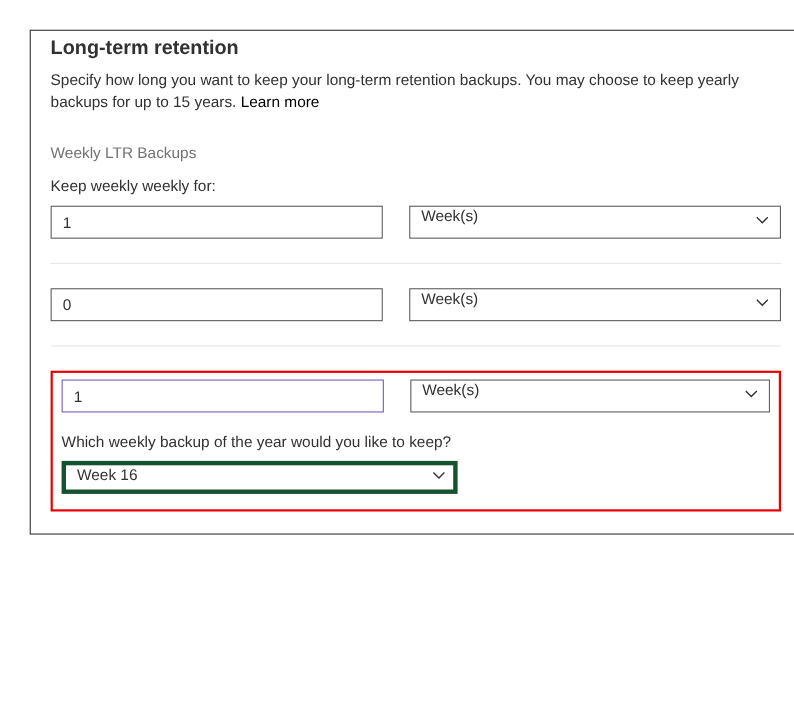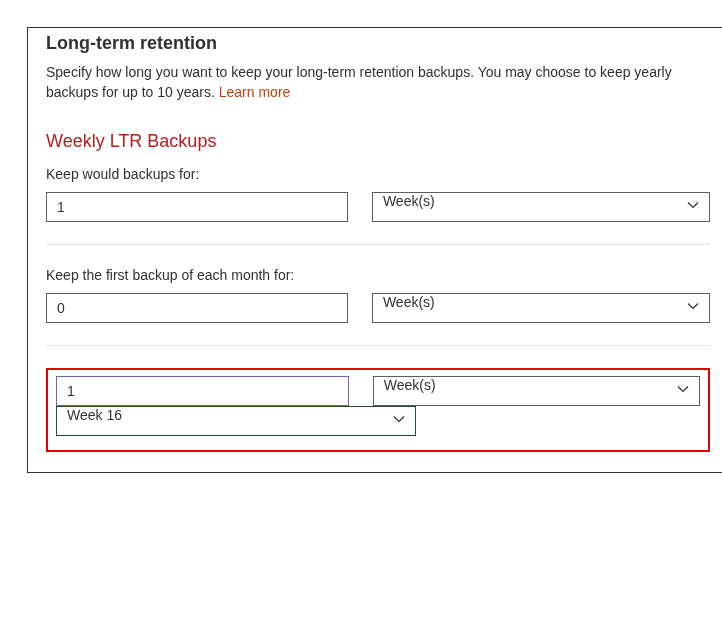--- a/index.html
+++ b/index.html
@@ -20,27 +20,27 @@
       font-weight: 700;
       margin-bottom: 8px;
     }
     .description {
       font-size: 14px;
       line-height: 1.45;
       color: #323130;
       margin-bottom: 28px;
     }
     .link {
-      color: #c2410c;
+      color: #000000;
       text-decoration: none;
       cursor: pointer;
     }
     .section-heading {
-      font-size: 18px;
-      color: #b91c1c;
+      font-size: 14px;
+      color: #737373;
       margin-bottom: 14px;
     }
     .field-label {
       font-size: 14px;
       color: #323130;
       margin-bottom: 10px;
     }
     .row {
       display: flex;
       gap: 24px;
@@ -87,51 +87,50 @@
       border-top: 1px solid #e5e5e5;
       margin: 22px 0 22px 0;
     }
     .highlight-box {
       border: 2px solid #e60000;
       padding: 6px 8px 14px 8px;
       margin-top: 18px;
     }
     .highlight-box .section-heading { margin-top: 6px; }
     .input-focus { border: 1px solid #7a5db8; }
-    .select-focus { border: 1px solid #14532d; }
+    .select-focus { border: 4px solid #14532d; }
     .second-label { margin-top: 18px; margin-bottom: 10px; }
   </style>
 </head>
 <body>
 
 <div class="panel">
 
   <div class="title">Long-term retention</div>
 
   <p class="description">
-    <span>Specify how long you want to keep your long-term retention backups. You may choose to keep yearly backups for up to 10 years. </span><a class="link">Learn more</a>
+    <span>Specify how long you want to keep your long-term retention backups. You may choose to keep yearly backups for up to 15 years. </span><a class="link">Learn more</a>
   </p>
 
   <div class="section-heading">Weekly LTR Backups</div>
-  <div class="field-label">Keep would backups for:</div>
+  <div class="field-label">Keep weekly weekly for:</div>
   <div class="row">
     <input class="input-box input-number" value="1" style="">
     <div class="select-wrap">
       <div class="select-box">Week(s)</div>
       <span class="chevron">
         <svg width="14" height="14" viewBox="0 0 14 14">
             <path d="M2 4 L7 9 L12 4" stroke="#323130" stroke-width="1.2" fill="none"></path>
           </svg>
       </span>
     </div>
   </div>
 
   <hr class="divider">
 
-  <div class="field-label">Keep the first backup of each month for:</div>
   <div class="row">
     <input class="input-box input-number" value="0" style="">
     <div class="select-wrap">
       <div class="select-box">Week(s)</div>
       <span class="chevron">
         <svg width="14" height="14" viewBox="0 0 14 14">
             <path d="M2 4 L7 9 L12 4" stroke="#323130" stroke-width="1.2" fill="none"></path>
           </svg>
       </span>
     </div>
@@ -145,20 +144,21 @@
       <div class="select-wrap">
         <div class="select-box">Week(s)</div>
         <span class="chevron">
           <svg width="14" height="14" viewBox="0 0 14 14">
               <path d="M2 4 L7 9 L12 4" stroke="#323130" stroke-width="1.2" fill="none"></path>
             </svg>
         </span>
       </div>
     </div>
 
+    <div class="field-label second-label">Which weekly backup of the year would you like to keep?</div>
     <div class="row">
       <div class="select-wrap">
         <div class="select-box select-focus">Week 16</div>
         <span class="chevron">
           <svg width="14" height="14" viewBox="0 0 14 14">
               <path d="M2 4 L7 9 L12 4" stroke="#323130" stroke-width="1.2" fill="none"></path>
             </svg>
         </span>
       </div>
     </div>

